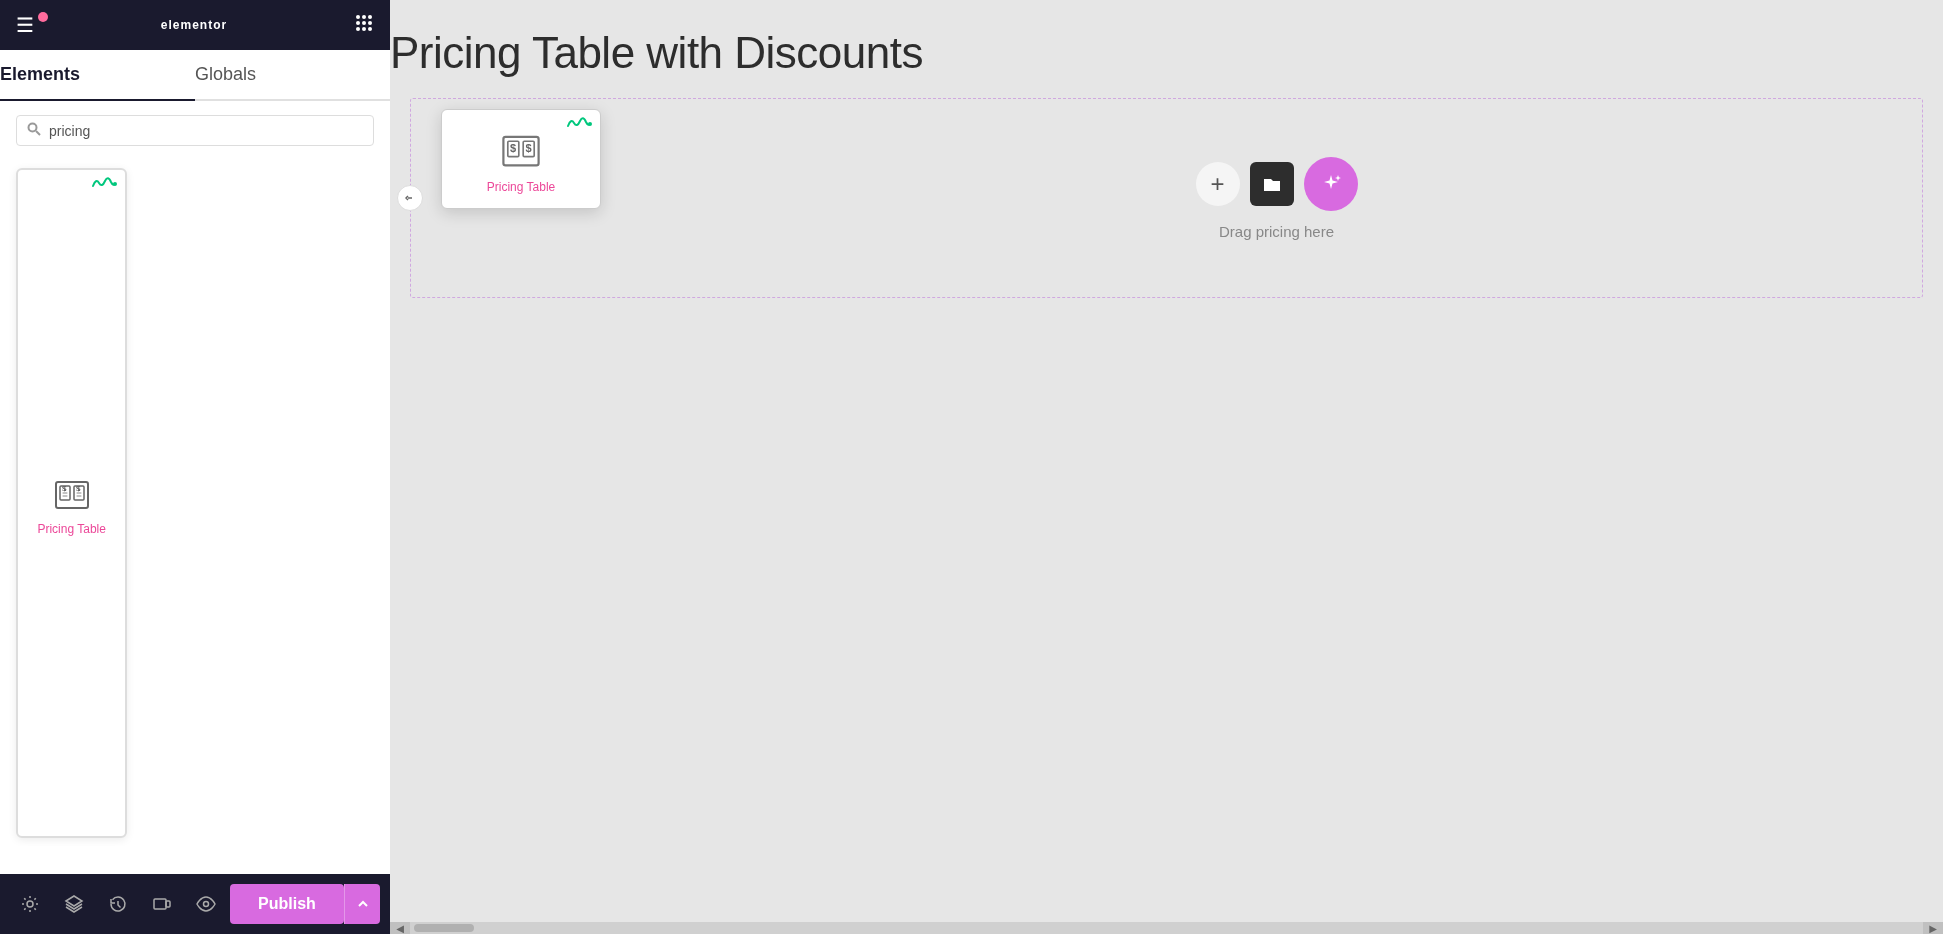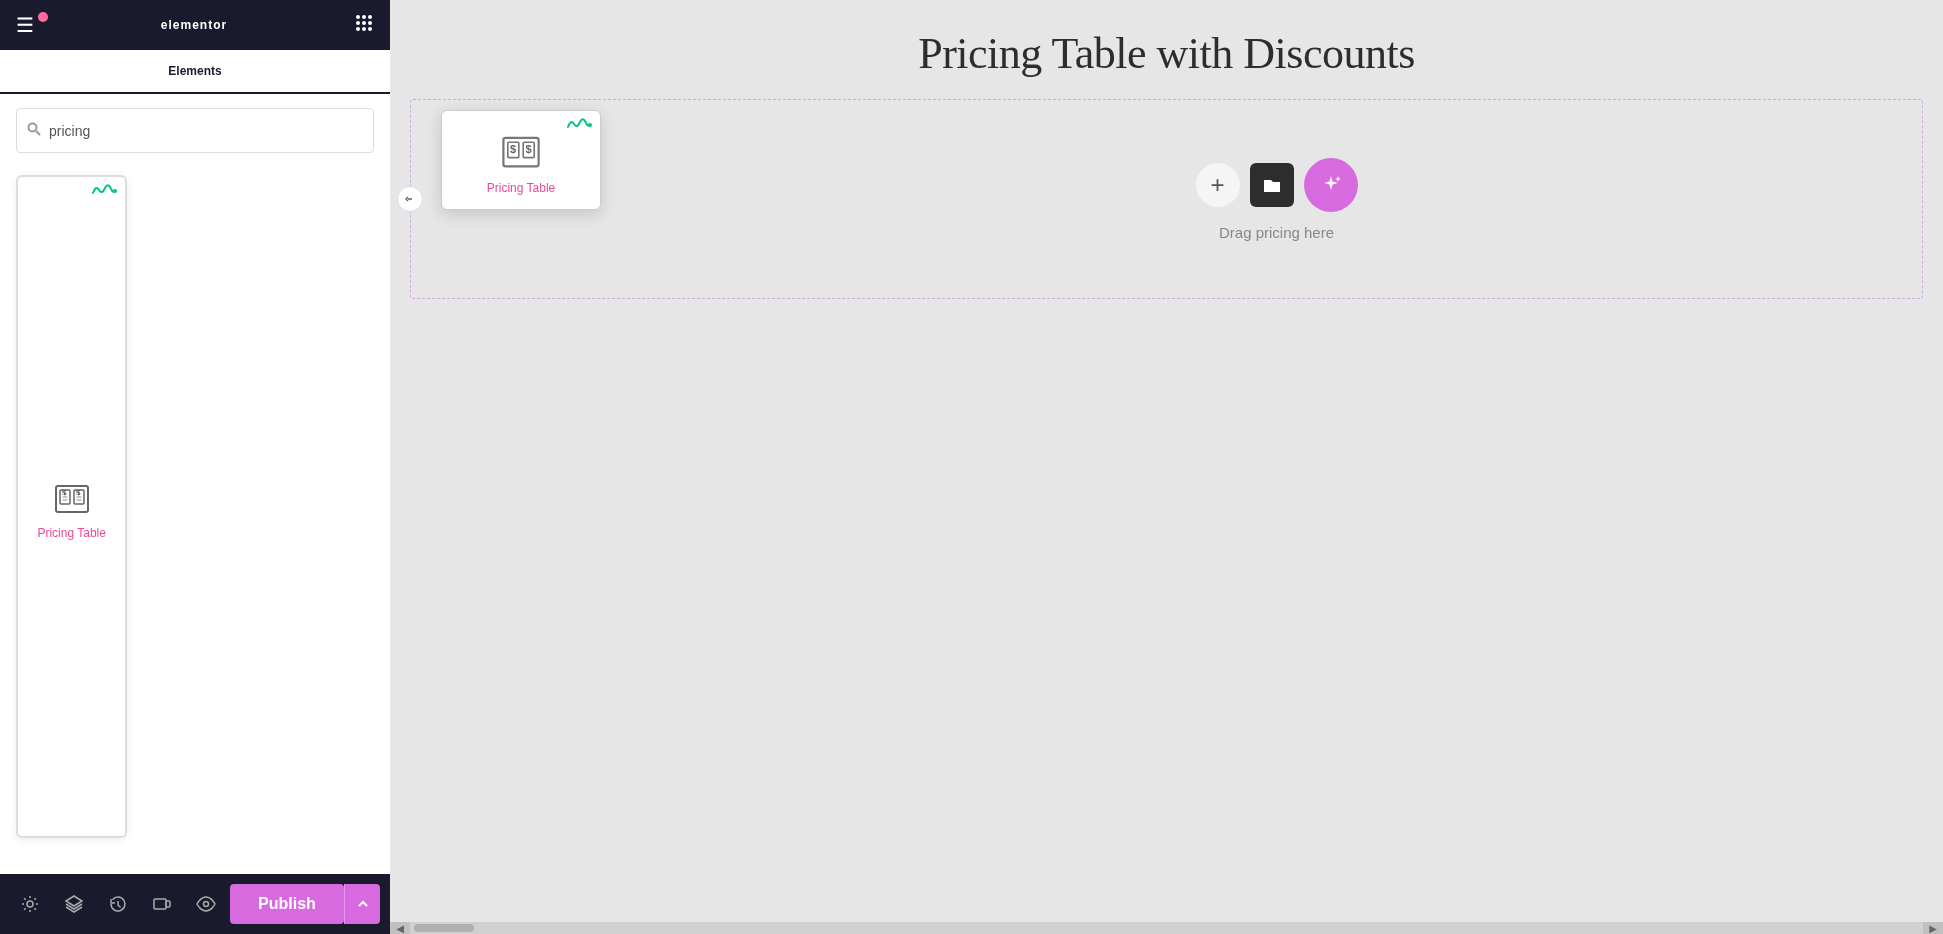--- a/index.html
+++ b/index.html
@@ -44,23 +44,22 @@
       top: 12px; left: 38px;
     }
 
     #tabs {
       display: flex;
       border-bottom: 2px solid #e0e0e0;
       flex-shrink: 0;
     }
     .tab {
       flex: 1;
-      text-align: center;
       padding: 14px 0;
-      font-size: 12px;
+      font-size: 18px;
       color: #555;
       cursor: pointer;
       position: relative;
     }
     .tab.active {
       color: #1a1a2e;
       font-weight: 600;
     }
     .tab.active::after {
       content: '';
@@ -72,21 +71,21 @@
 
     #search-bar {
       padding: 14px 16px;
       flex-shrink: 0;
     }
     .search-wrapper {
       display: flex;
       align-items: center;
       border: 1px solid #ddd;
       border-radius: 4px;
-      padding: 13px 10px;
+      padding: 6px 10px;
       gap: 8px;
     }
     .search-wrapper input {
       border: none;
       outline: none;
       font-size: 14px;
       color: #555;
       background: transparent;
       width: 100%;
     }
@@ -183,22 +182,21 @@
     
     #canvas {
       flex: 1;
       background: #e6e6e6;
       position: relative;
       overflow: hidden;
     }
 
     #page-title-bar {
       padding: 28px 0 20px;
-      text-align: center;
-      font-family: Liberation Serif, serif;
+      text-align: left;
     }
     #page-title-bar h1 {
       font-size: 44px;
       font-weight: 400;
       color: #2d2d2d;
       letter-spacing: -0.5px;
     }
 
     
     #drop-row {
@@ -353,20 +351,21 @@
           <circle cx="16" cy="10" r="2"></circle>
         <circle cx="4" cy="16" r="2"></circle>
           <circle cx="10" cy="16" r="2"></circle>
           <circle cx="16" cy="16" r="2"></circle>
       </svg>
     </span>
   </div>
 
   <div id="tabs">
     <div class="tab active">Elements</div>
+    <div class="tab">Globals</div>
   </div>
 
   <div id="search-bar">
     <div class="search-wrapper">
       <span class="search-mag">
         <svg width="14" height="14" viewBox="0 0 14 14" fill="none" stroke="#999" stroke-width="2">
           <circle cx="5.5" cy="5.5" r="4"></circle>
           <line x1="9" y1="9" x2="13" y2="13"></line>
         </svg>
       </span>

